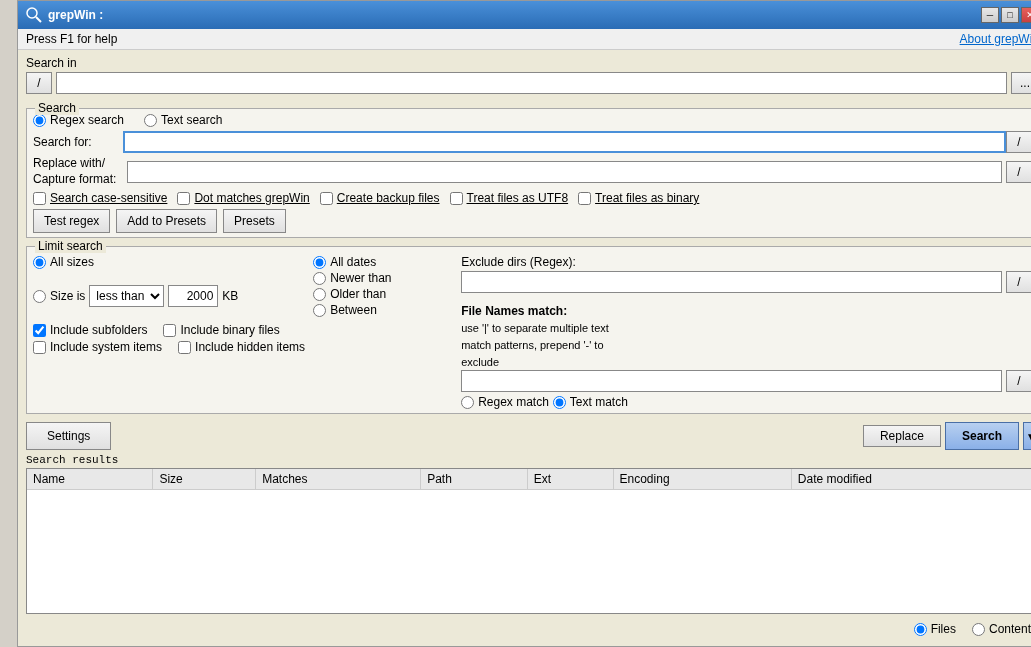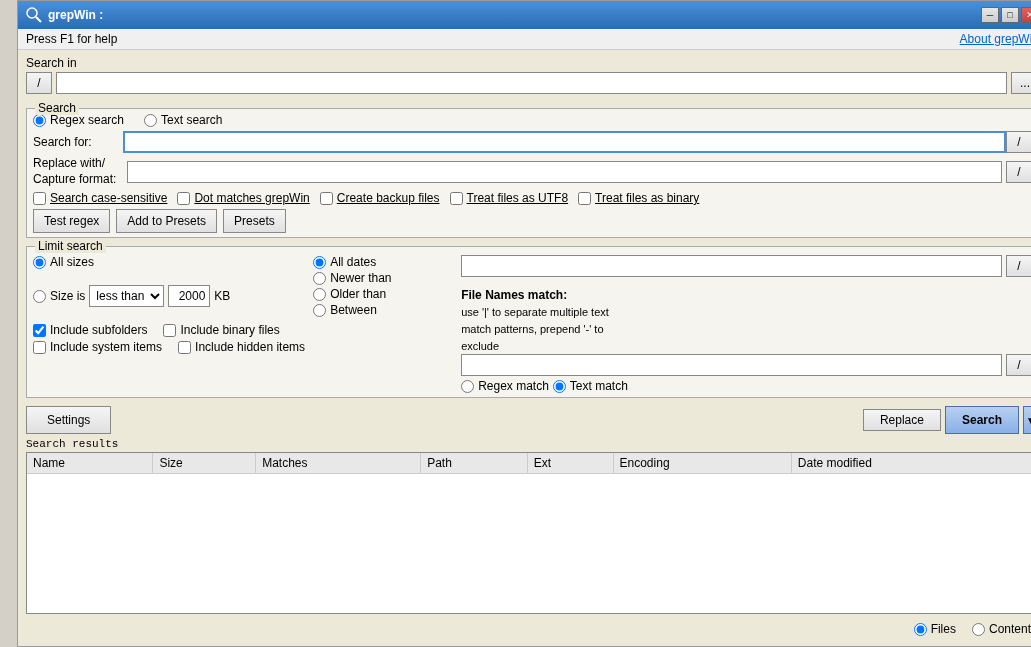--- a/index.html
+++ b/index.html
@@ -240,21 +240,21 @@
       gap: 4px;
     }
     .size-select {
       height: 22px;
       border: 1px solid #888;
       background: white;
       font-size: 12px;
       padding: 0 2px;
     }
     .size-input {
-      width: 42px;
+      width: 50px;
       height: 22px;
       border: 1px solid #888;
       background: white;
       padding: 0 4px;
       font-size: 12px;
       text-align: right;
     }
     .checkbox-grid {
       display: flex;
       flex-direction: column;
@@ -550,20 +550,21 @@
             <span>Older than</span>
           </label>
           <label class="date-radio-row">
             <input type="radio" name="dateType" style="">
             <span>Between</span>
           </label>
         </div>
 
         <div class="limit-right">
           <div>
+            <div class="section-label">Exclude dirs (Regex):</div>
             <div class="exclude-row">
               <input class="exclude-input" type="text" value="" style="">
               <button class="small-btn slash-btn">/</button>
             </div>
           </div>
           <div>
             <div class="file-names-text">
               <strong>File Names match:</strong><br>
               <span style="font-size:11px;">use '|' to separate multiple text<br>match patterns, prepend '-' to<br>exclude</span>
             </div>

